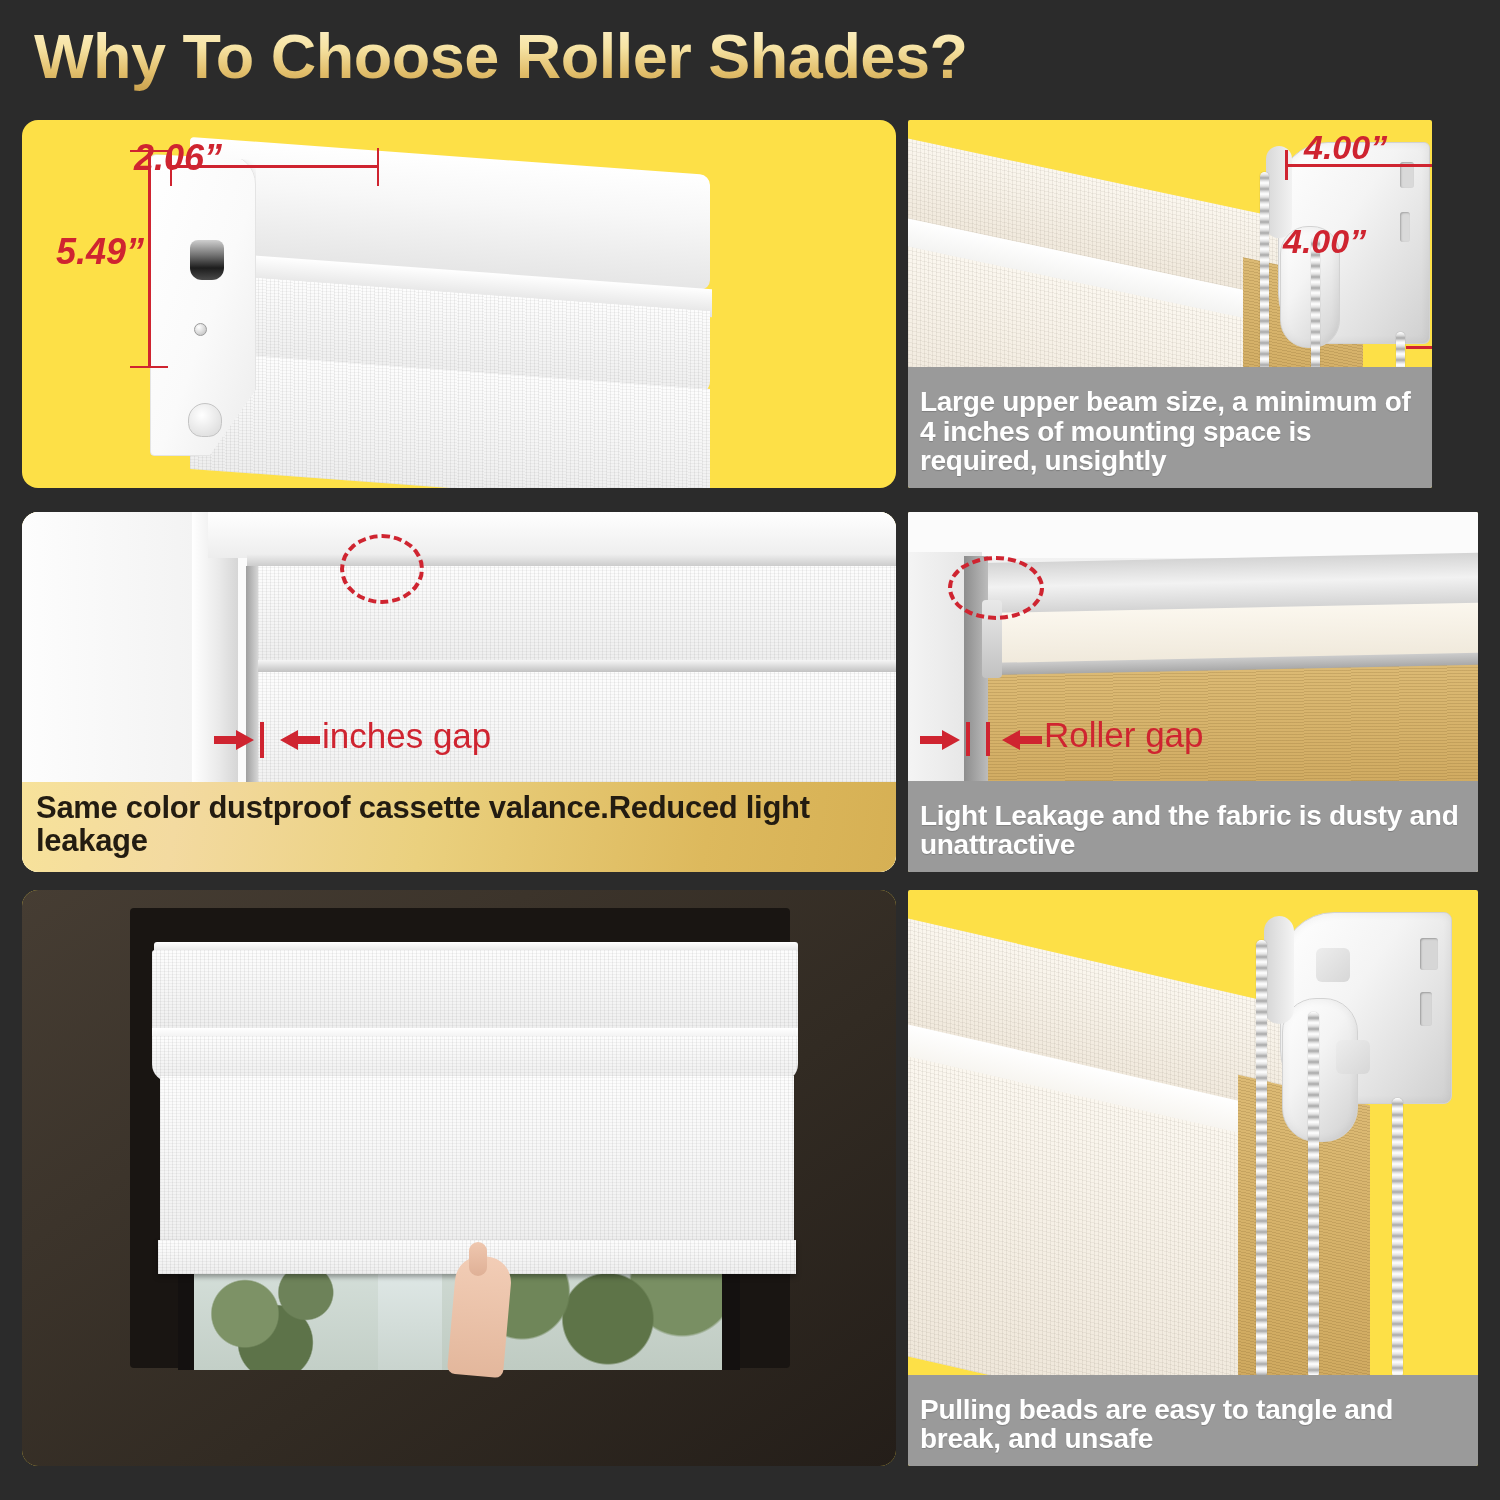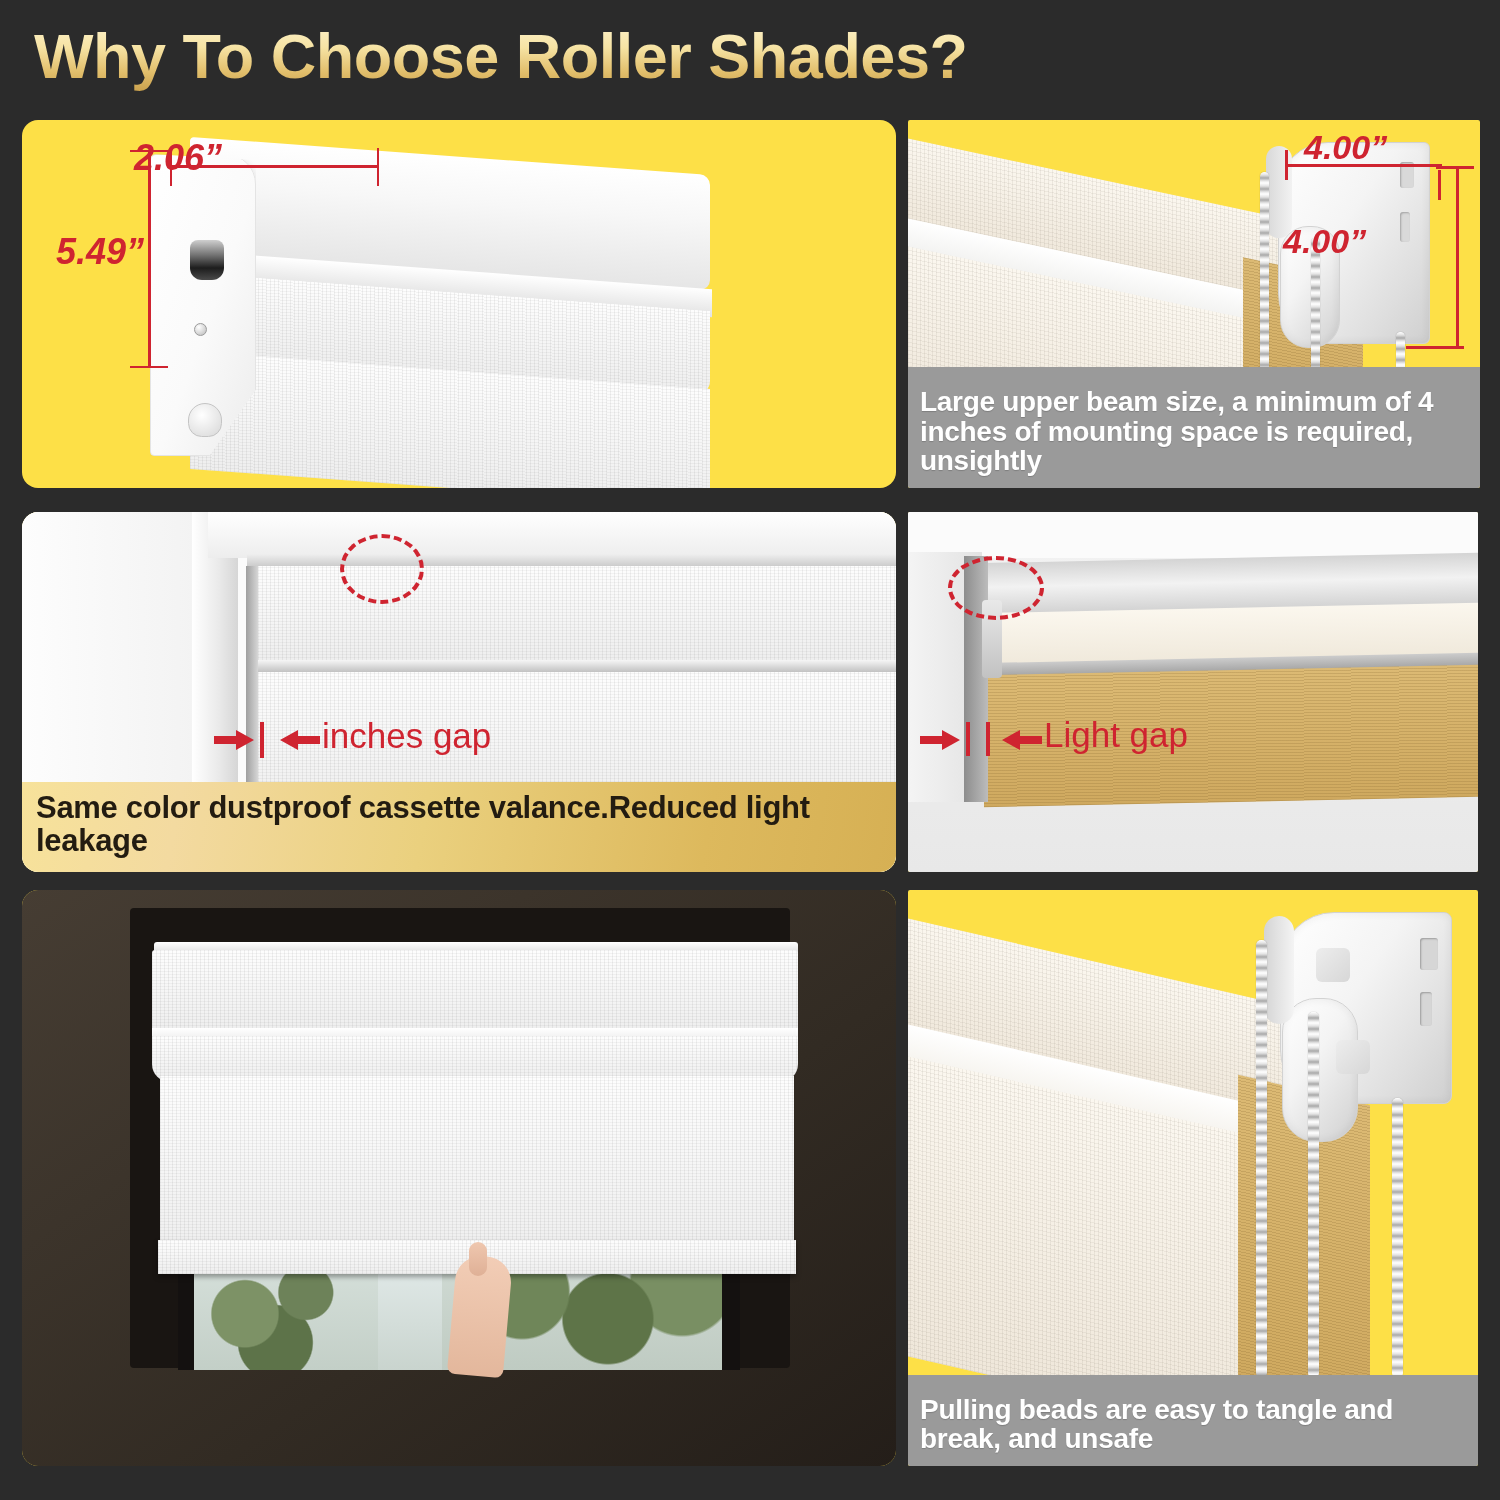--- a/index.html
+++ b/index.html
@@ -28,21 +28,21 @@
     -webkit-text-fill-color:transparent;
     white-space:nowrap;
   }
 
   
   .panel{position:absolute;overflow:hidden;background:#fde047;}
   .panel.left{border-radius:16px;}
   .panel.right{border-radius:2px;}
 
   .pl1{left:22px;  top:120px;  width:874px; height:368px;}
-  .pr1{left:908px; top:120px;  width:572px; height:368px;}
+  .pr1{left:908px; top:120px;  width:524px; height:368px;}
   .pl2{left:22px;  top:512px;  width:874px; height:360px;}
   .pr2{left:908px; top:512px;  width:570px; height:360px;}
   .pl3{left:22px;  top:890px;  width:874px; height:576px;}
   .pr3{left:908px; top:890px;  width:570px; height:576px;}
 
   .stage{position:absolute;inset:0;}
 
   
   .caption{
     position:absolute;left:0;right:0;bottom:0;
@@ -262,23 +262,24 @@
     <div class="dashcircle" style="left:40px;top:44px;width:88px;height:56px;"></div>
 
     <div class="dimline" style="left:58px;top:210px;width:4px;height:34px;"></div>
     <div class="dimline" style="left:78px;top:210px;width:4px;height:34px;"></div>
     <svg style="position:absolute;left:12px;top:216px;" width="42" height="24">
       <polygon points="0,8 22,8 22,2 40,12 22,22 22,16 0,16" fill="#cf2430"></polygon>
     </svg>
     <svg style="position:absolute;left:88px;top:216px;" width="46" height="24">
       <polygon points="46,8 24,8 24,2 6,12 24,22 24,16 46,16" fill="#cf2430"></polygon>
     </svg>
-    <div class="red gaptxt" style="left:136px;top:203px;font-size:35px;">Light gap</div>
-  </div>
-
+    <div class="red gaptxt" style="left:136px;top:203px;font-size:35px;">Roller gap</div>
+  </div>
+
+  <div class="caption grey">Light Leakage and the fabric is dusty and unattractive</div>
 </div>
 
 <div class="panel left pl3">
   <div class="stage" style="background:linear-gradient(145deg,#463d33,#322b23 60%,#241e19);">
 
     <div style="position:absolute;left:108px;top:18px;width:660px;height:460px;
          background:#191512;border-radius:4px;"></div>
 
     <div style="position:absolute;left:166px;top:330px;width:540px;height:150px;
          background:linear-gradient(180deg,#eef3f4 0%,#dde6e4 40%,#c9d4ce 100%);"></div>

